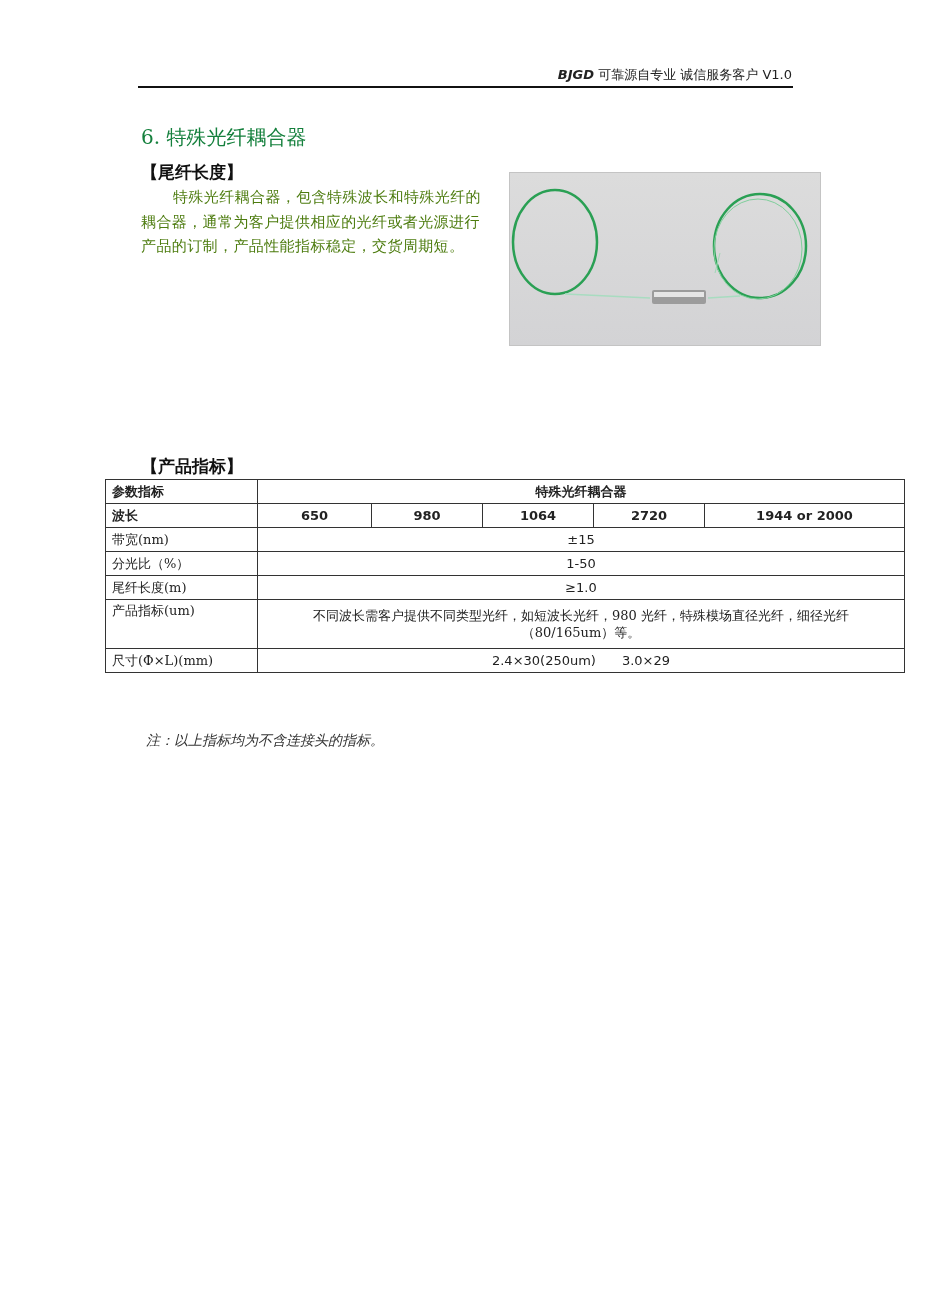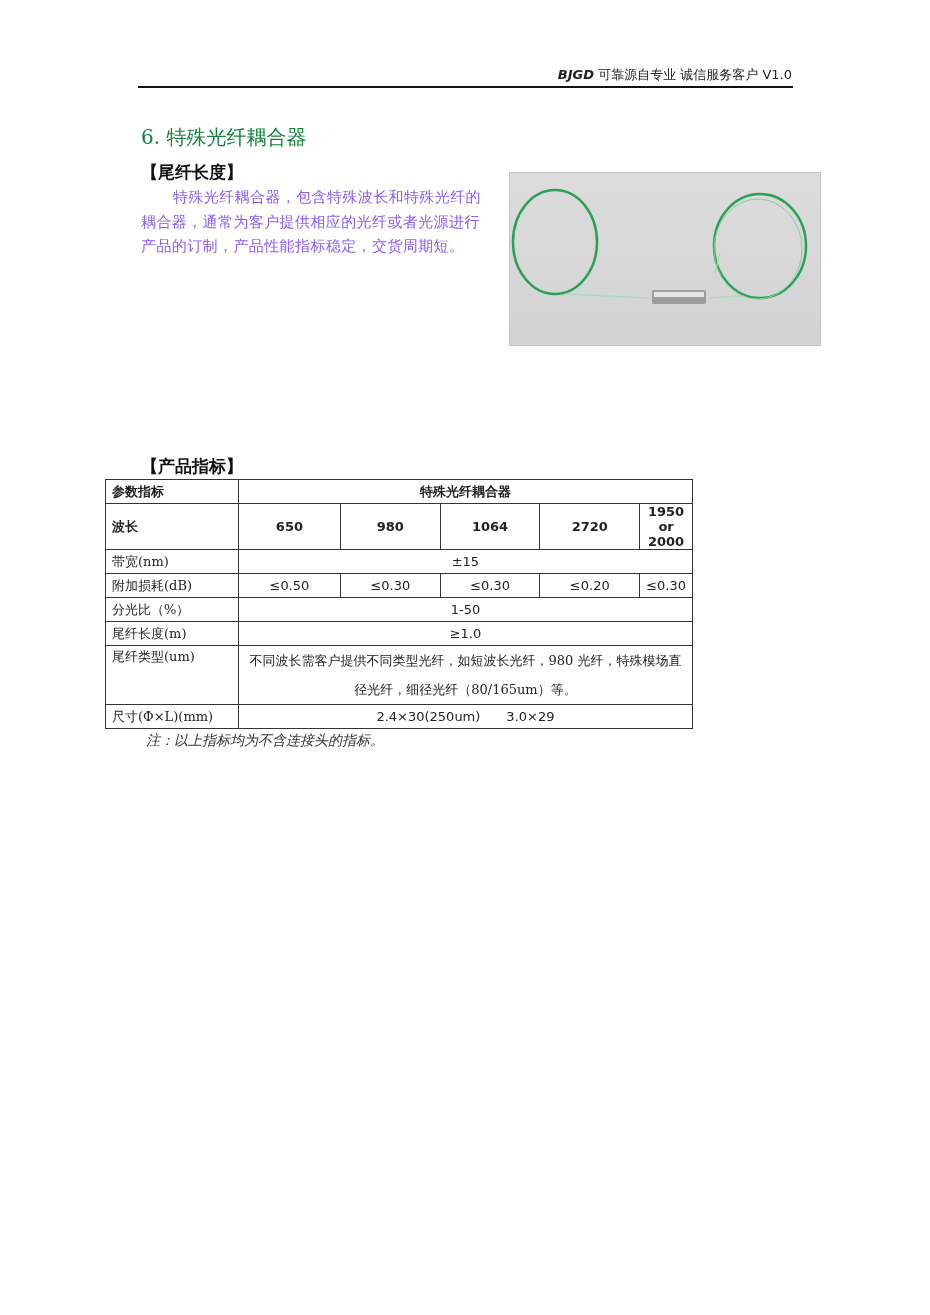--- a/index.html
+++ b/index.html
@@ -17,40 +17,40 @@
     position: absolute; left: 138px; top: 86px; width: 655px; height: 2px; background: #111;
   }
   .section-title {
     position: absolute; left: 141px; top: 124px; font-size: 20px; color: #15803d;
   }
   .subhead {
     position: absolute; font-size: 17px; font-weight: bold; color: #111;
   }
   .intro {
     position: absolute; left: 141px; top: 185px; width: 350px; font-size: 15px;
-    line-height: 24.5px; color: #8b5cf6; text-indent: 32px; letter-spacing: 0.4px;
+    line-height: 24.5px; color: #4d7c0f; text-indent: 32px; letter-spacing: 0.4px;
   }
   .photo {
     position: absolute; left: 509px; top: 172px; width: 310px; height: 172px;
     background: linear-gradient(180deg, #dcdcdc 0%, #d3d3d5 100%);
     border: 1px solid #c4c4c4;
   }
   table.spec {
-    position: absolute; left: 105px; top: 479px; width: 588px;
+    position: absolute; left: 105px; top: 479px; width: 800px;
     border-collapse: collapse; font-family: "DejaVu Sans", "Liberation Sans", sans-serif;
     font-size: 13px; color: #222;
   }
   table.spec td {
     border: 1.3px solid #333; height: 23px; padding: 0 6px; text-align: center;
     vertical-align: middle;
   }
   table.spec td.label { text-align: left; width: 139px; font-family: "DejaVu Serif", serif; }
   table.spec tr.bold td { font-weight: bold; }
   table.spec tr.bold td.label { font-family: "DejaVu Sans", sans-serif; }
-  table.spec td.wrap { line-height: 29px; height: 48px; }
+  table.spec td.wrap { line-height: 17px; height: 48px; }
   .note {
     position: absolute; left: 146px; top: 732px; font-size: 14px; font-style: italic; color: #333; text-align: right;
   }
 </style>
 </head>
 <body>
 
 <div class="header-text">
   <span class="brand">BJGD</span>
   <span>可靠源自专业 诚信服务客户 V1.0</span>
@@ -81,44 +81,36 @@
       <tr class="bold">
     <td class="label">参数指标</td>
     <td colspan="5">特殊光纤耦合器</td>
   </tr>
   <tr class="bold">
     <td class="label">波长</td>
     <td style="width:101px">650</td>
     <td style="width:98px">980</td>
     <td style="width:98px">1064</td>
     <td style="width:98px">2720</td>
-    <td>1950 or 2000</td>
+    <td>1944 or 2000</td>
   </tr>
   <tr>
     <td class="label">带宽(nm)</td>
     <td colspan="5">±15</td>
-  </tr>
-  <tr>
-    <td class="label">附加损耗(dB)</td>
-    <td>≤0.50</td>
-    <td>≤0.30</td>
-    <td>≤0.30</td>
-    <td>≤0.20</td>
-    <td>≤0.30</td>
   </tr>
   <tr>
     <td class="label">分光比（%）</td>
     <td colspan="5">1-50</td>
   </tr>
   <tr>
     <td class="label">尾纤长度(m)</td>
     <td colspan="5">≥1.0</td>
   </tr>
   <tr>
-    <td class="label" style="vertical-align:top; padding-top:2px;">尾纤类型(um)</td>
+    <td class="label" style="vertical-align:top; padding-top:2px;">产品指标(um)</td>
     <td colspan="5" class="wrap" style="font-family:'DejaVu Serif',serif; padding:0 10px;">不同波长需客户提供不同类型光纤，如短波长光纤，980 光纤，特殊模场直径光纤，细径光纤（80/165um）等。</td>
   </tr>
   <tr>
     <td class="label">尺寸(Φ×L)(mm)</td>
     <td colspan="5" style="white-space:pre;">2.4×30(250um)　　3.0×29</td>
   </tr>
 </tbody>
   </table>
 
 <div class="note">注：以上指标均为不含连接头的指标。</div>

